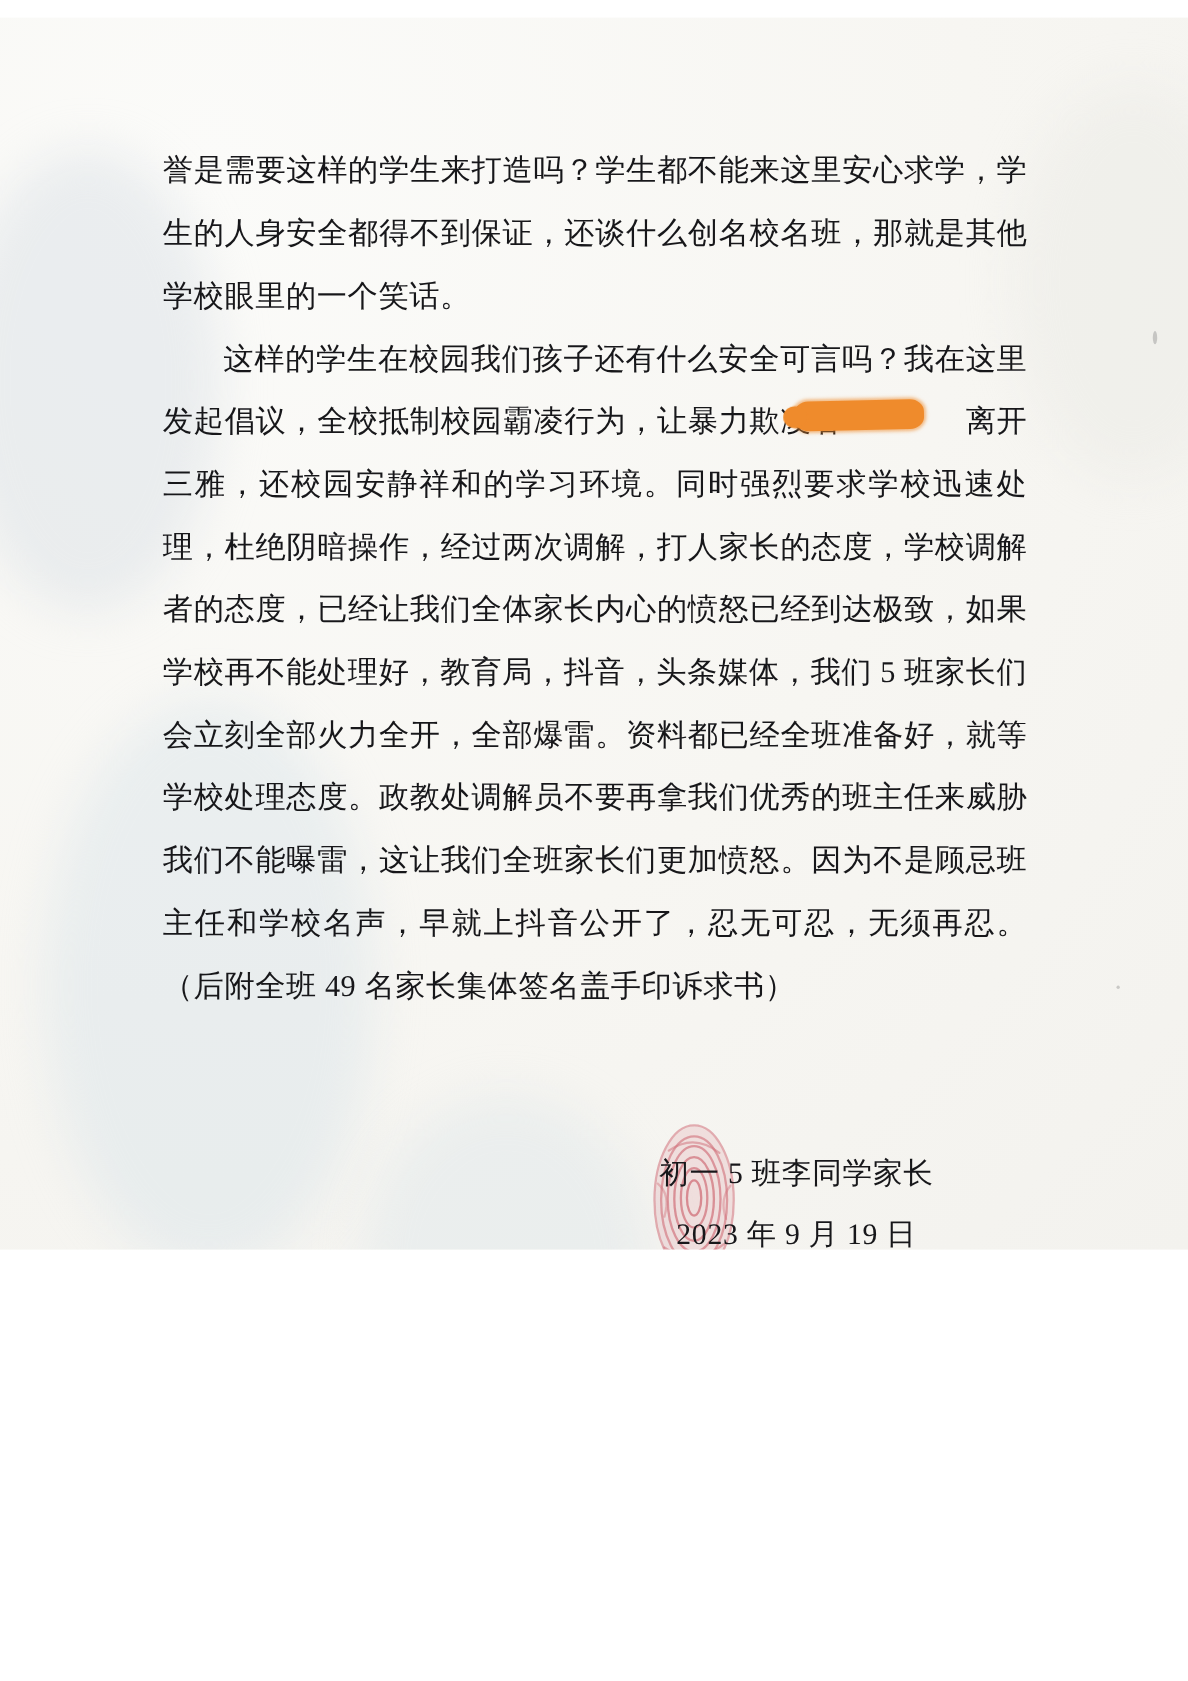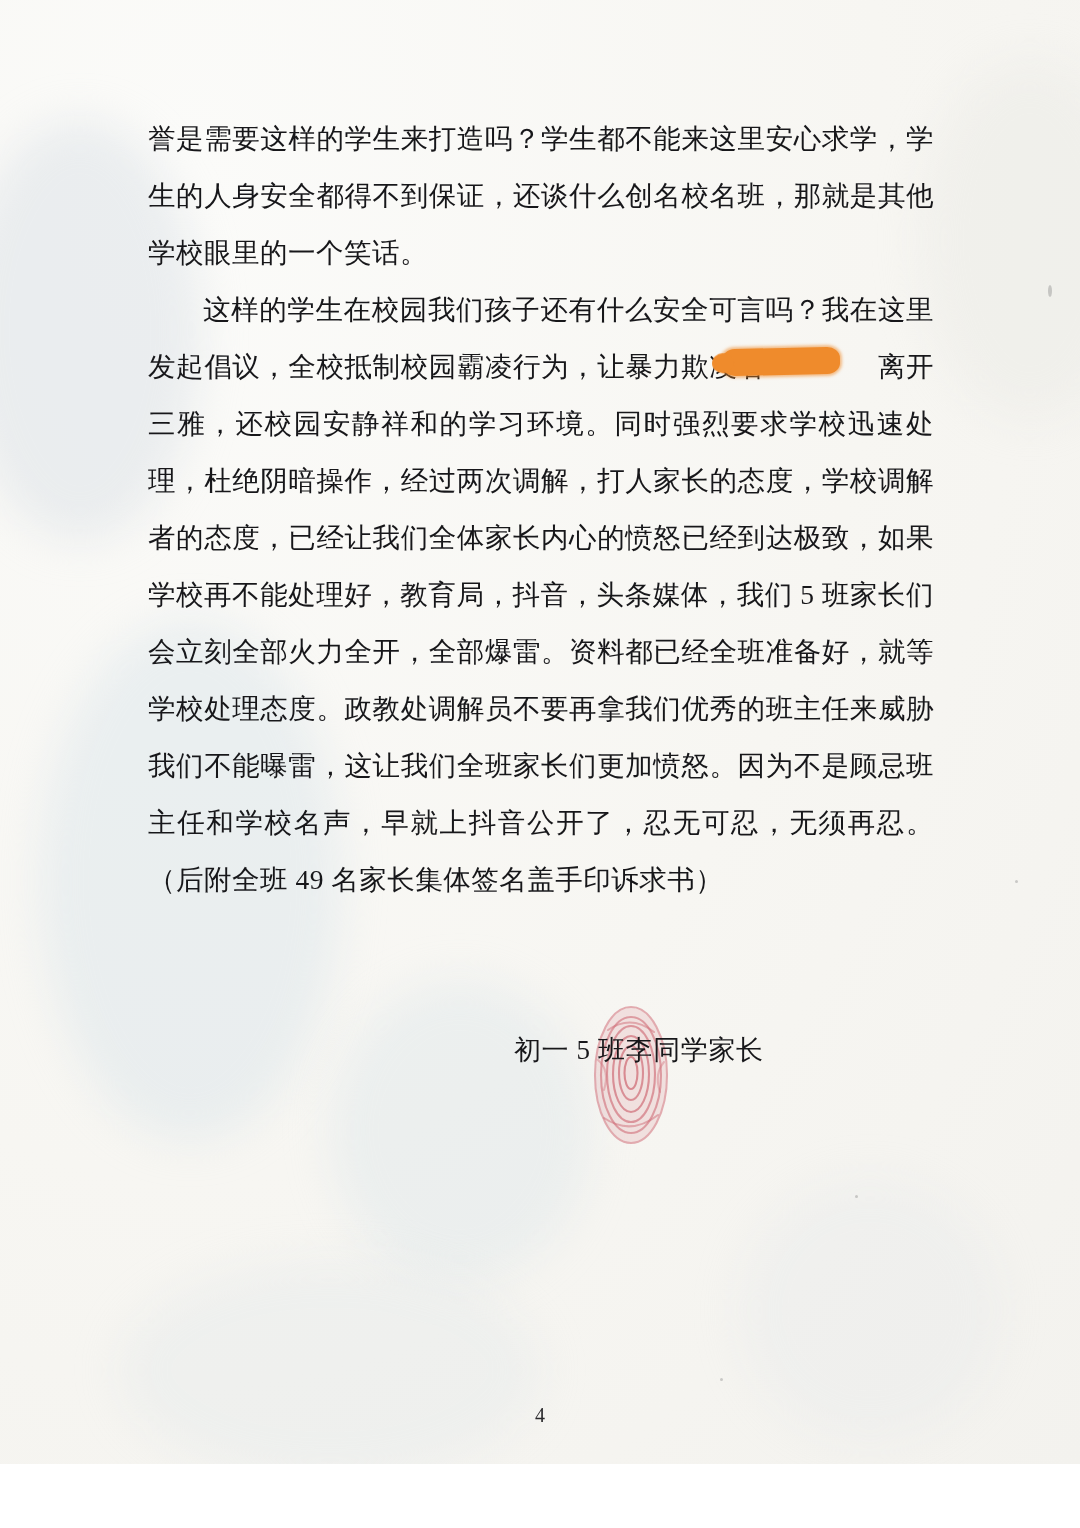--- a/index.html
+++ b/index.html
@@ -6,22 +6,22 @@
     margin: 0;
     padding: 0;
     background: #ffffff;
   }
   body {
     font-family: "Liberation Serif", "DejaVu Serif", serif;
   }
   .page {
     position: relative;
     width: 1080px;
-    height: 1464px;
-    margin: 0 auto;
+    height: 1120px;
+    margin: 16px auto;
     background:
       radial-gradient(ellipse at 18% 12%, #fbfbf9 0%, #f7f6f2 55%, #f3f2ee 100%);
     overflow: hidden;
   }
   
   .blotch {
     position: absolute;
     border-radius: 50%;
     filter: blur(22px);
     pointer-events: none;
@@ -80,21 +80,21 @@
     background: #ef8b2c;
     border-radius: 50%;
     filter: blur(0.4px);
   }
 
   .signature {
     position: absolute;
     right: 146px;
     top: 1022px;
     width: 420px;
-    text-align: left;
+    text-align: center;
     font-size: 27px;
     line-height: 56px;
     color: #17171a;
     letter-spacing: 0.6px;
   }
   .sig-line { white-space: nowrap; }
 
   
   .thumbprint {
     position: absolute;
@@ -153,16 +153,17 @@
       <path d="M10 60 q12 10 6 30" opacity="0.4"></path>
       <path d="M76 62 q-10 12 -4 30" opacity="0.4"></path>
     </g>
     <g fill="#c8505e" opacity="0.16">
       <ellipse cx="43" cy="75" rx="35" ry="67"></ellipse>
     </g>
   </svg>
 
   <div class="signature">
     <div class="sig-line">初一 5 班李同学家长</div>
+    <div class="sig-line">2023 年 9 月 19 日</div>
   </div>
 
   <div class="page-number">4</div>
 </div>
 
 </body></html>

